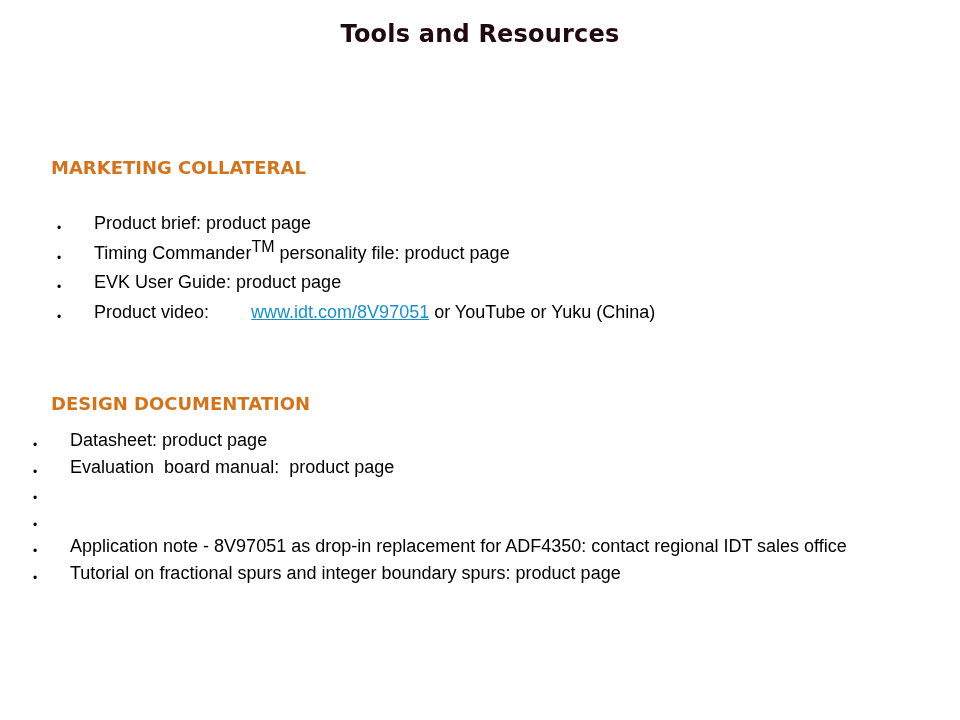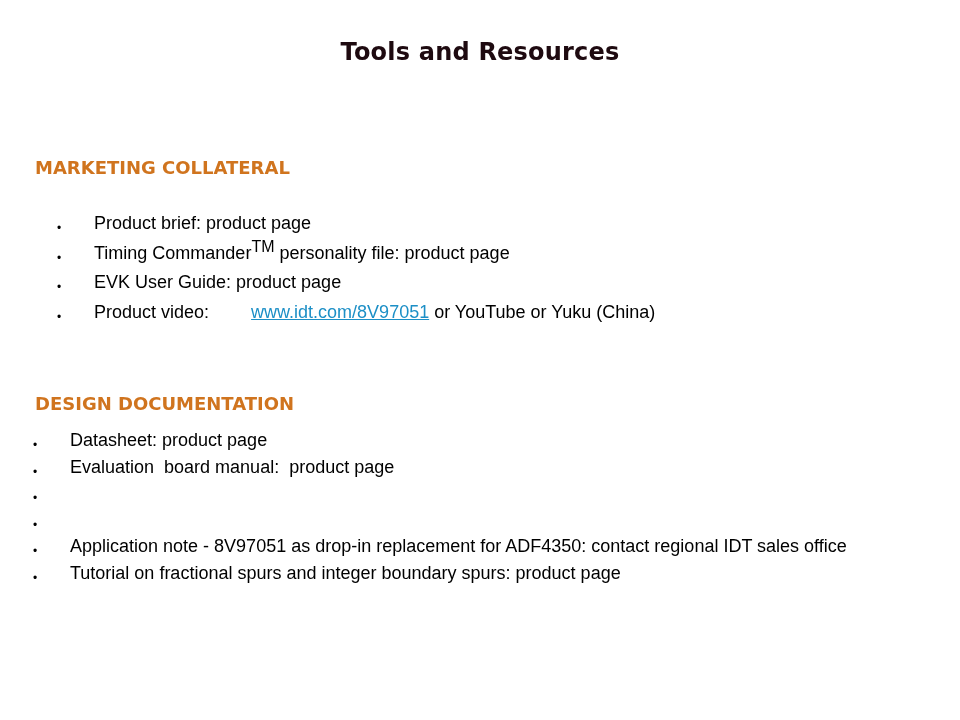--- a/index.html
+++ b/index.html
@@ -1,26 +1,26 @@
 <!DOCTYPE html>
 <html><head>
   <meta charset="utf-8">
   <style>
     html, body { margin: 0; padding: 0; }
     body {
       width: 960px; height: 720px; background: #ffffff; position: relative; overflow: hidden;
       font-family: "Liberation Sans", sans-serif; color: #000000;
     }
     .title {
-      position: absolute; left: 0; top: 38px; width: 960px; text-align: center;
+      position: absolute; left: 0; top: 20px; width: 960px; text-align: center;
       font-family: "DejaVu Sans", sans-serif; font-weight: bold; font-size: 24px;
       color: #1e0a10; letter-spacing: 0.2px;
     }
     .section-heading {
-      position: absolute; left: 35px;
+      position: absolute; left: 51px;
       font-family: "DejaVu Sans", sans-serif; font-weight: bold; font-size: 18px;
       color: #d0741e;
     }
     #h-marketing { top: 157px; }
     #h-design { top: 393px; }
     ul.bullets { list-style: none; margin: 0; padding: 0; position: absolute; }
     ul.bullets li { position: relative; font-size: 18px; white-space: nowrap; }
     ul.bullets li .dot {
       position: absolute; font-size: 12px; top: 5px;
     }

